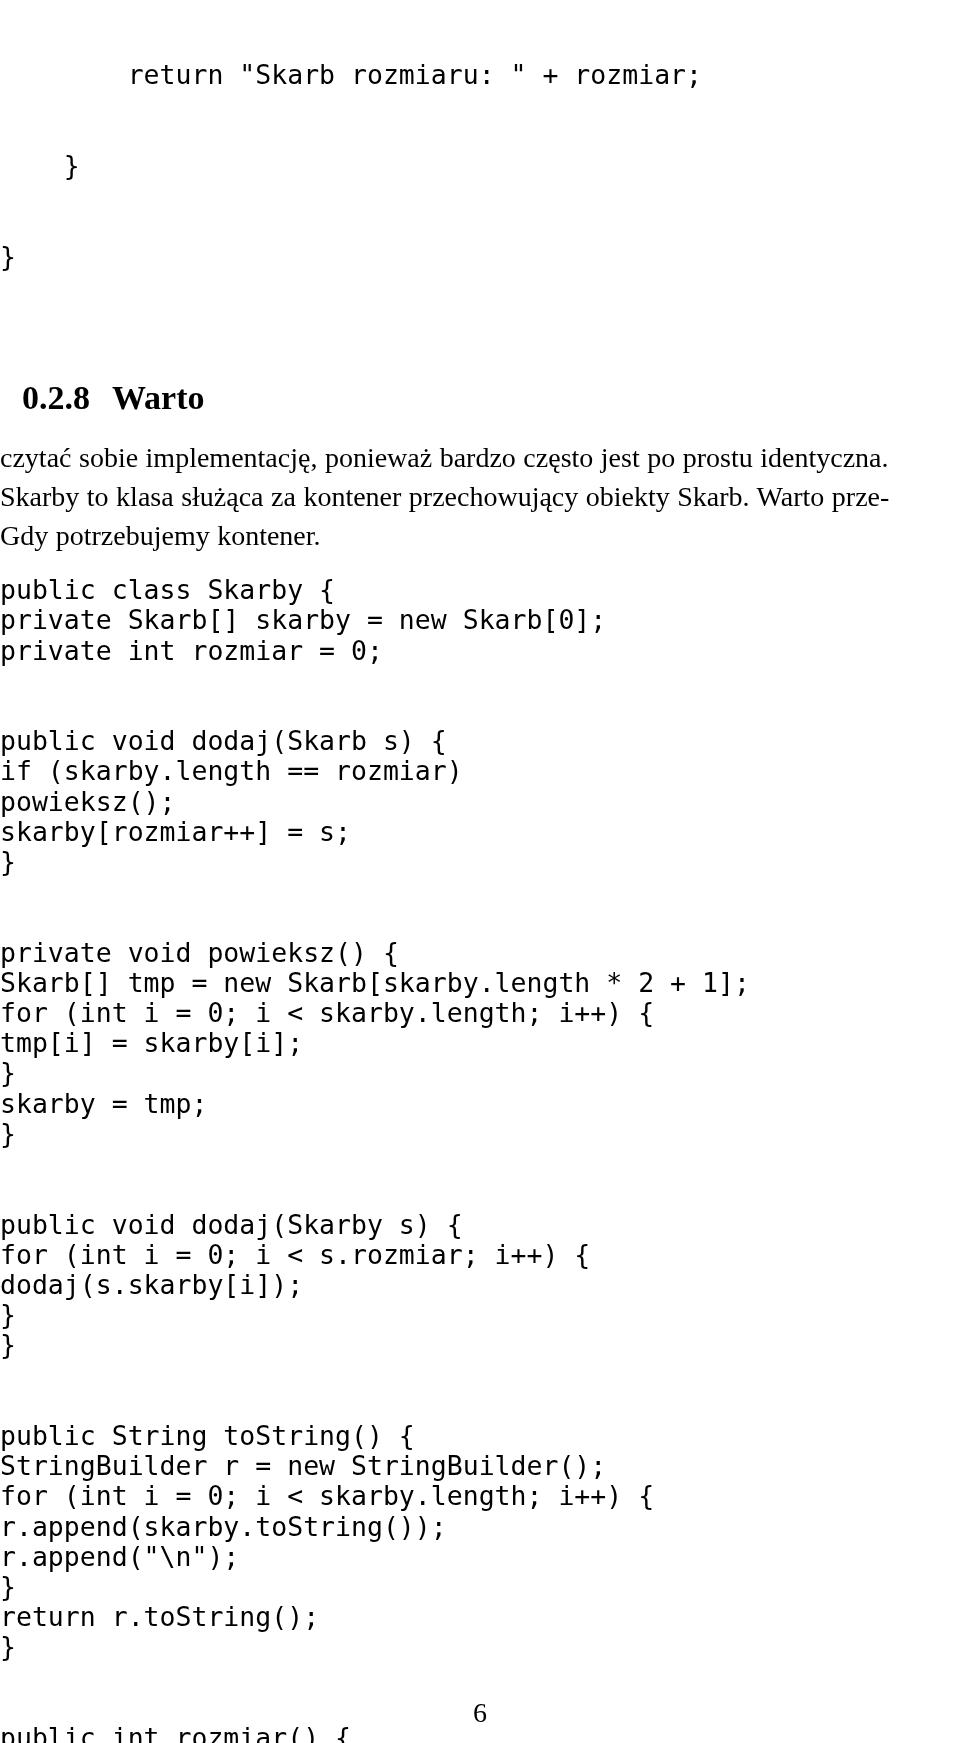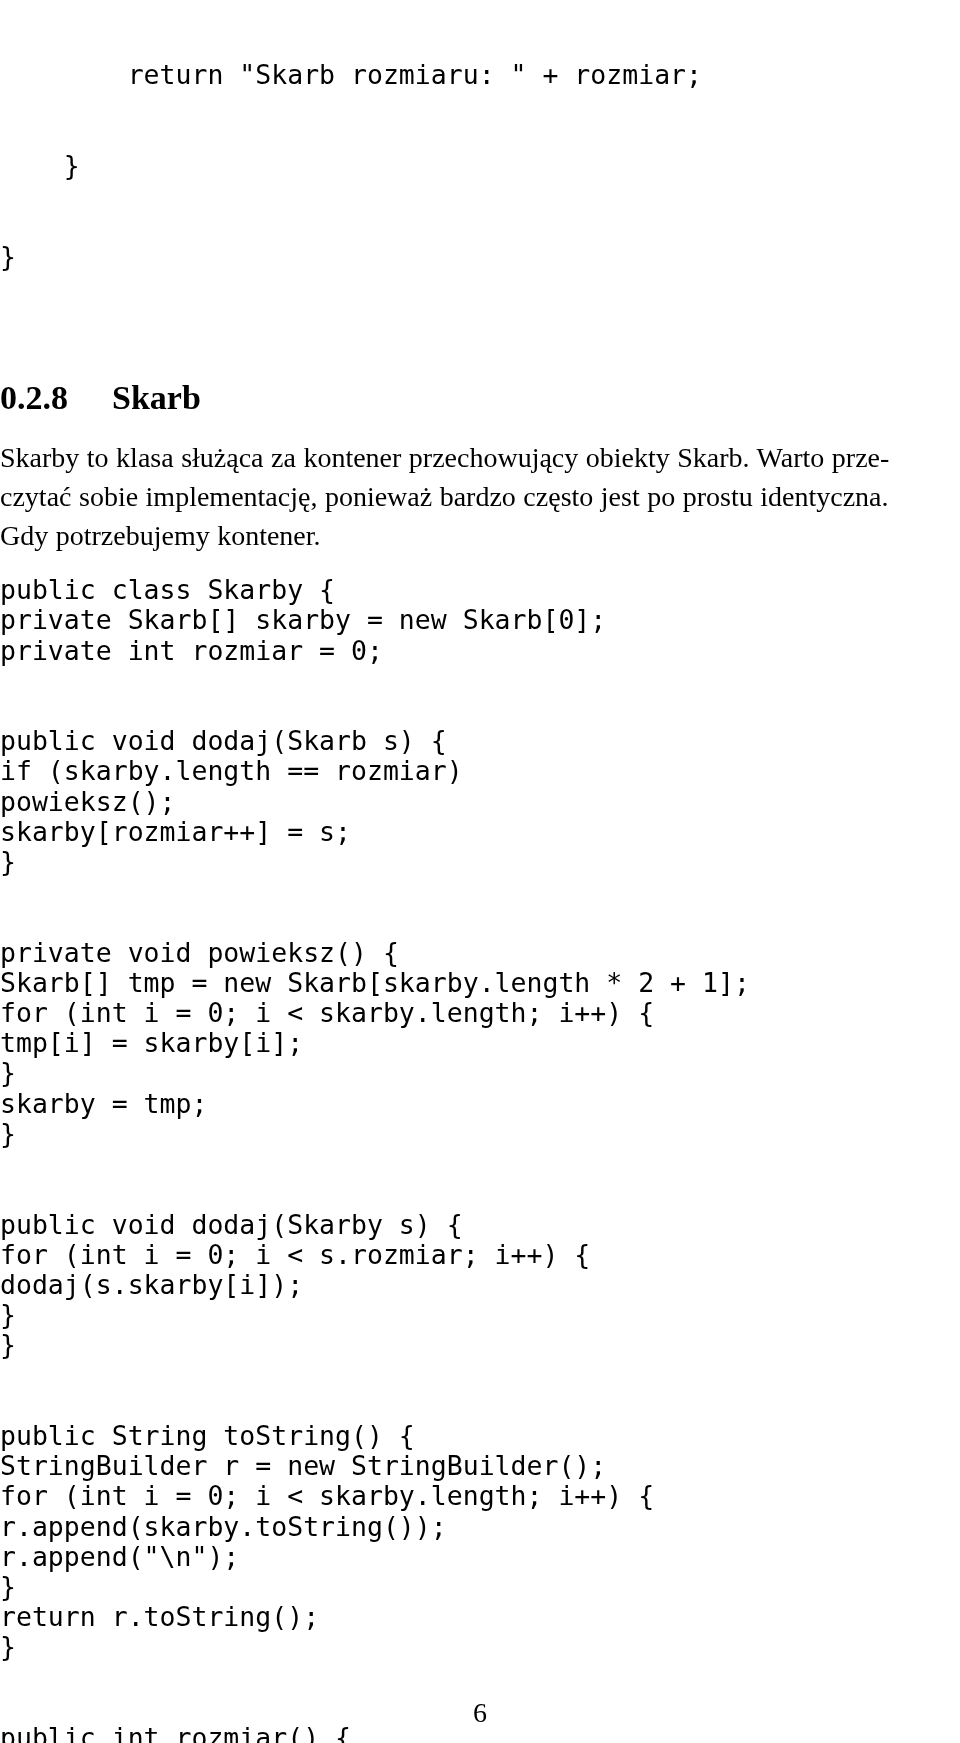--- a/index.html
+++ b/index.html
@@ -64,20 +64,21 @@
     font-family: "Liberation Serif", "DejaVu Serif", serif;
     font-weight: bold;
     font-size: 34px;
     line-height: 40px;
     color: #000000;
     white-space: pre;
   }
   .section-heading .num {
     display: inline-block;
     width: 112px;
+    text-align: center;
   }
   .gap-sm { height: 20px; }
   .gap-lg { height: 46px; }
 
   
   .page-number {
     position: absolute;
     left: 0;
     top: 1697px;
     width: 960px;
@@ -94,27 +95,27 @@
   <div class="content">
 
     <div class="code-block">
       <div class="code-line">        return "Skarb rozmiaru: " + rozmiar;</div>
       <div class="code-line">    }</div>
       <div class="code-line">}</div>
     </div>
 
     <div class="gap-lg"></div>
 
-    <div class="section-heading"><span class="num">0.2.8</span><span>Skarb</span></div>
+    <div class="section-heading"><span class="num">0.2.8</span><span>Warto</span></div>
 
     <div class="gap-sm"></div>
 
     <div class="prose">
+      <span class="ln justified">czytać sobie implementację, ponieważ bardzo często jest po prostu identyczna.</span>
       <span class="ln justified">Skarby to klasa służąca za kontener przechowujący obiekty Skarb. Warto prze-</span>
-      <span class="ln justified">czytać sobie implementację, ponieważ bardzo często jest po prostu identyczna.</span>
       <span class="ln">Gdy potrzebujemy kontener.</span>
     </div>
 
     <div class="gap-sm"></div>
 
     <div class="code-block" id="skarby-code"><div class="code-line">public class Skarby {</div><div class="code-line">private Skarb[] skarby = new Skarb[0];</div><div class="code-line">private int rozmiar = 0;</div><div class="code-line blank">&nbsp;</div><div class="code-line blank">&nbsp;</div><div class="code-line">public void dodaj(Skarb s) {</div><div class="code-line">if (skarby.length == rozmiar)</div><div class="code-line">powieksz();</div><div class="code-line">skarby[rozmiar++] = s;</div><div class="code-line">}</div><div class="code-line blank">&nbsp;</div><div class="code-line blank">&nbsp;</div><div class="code-line">private void powieksz() {</div><div class="code-line">Skarb[] tmp = new Skarb[skarby.length * 2 + 1];</div><div class="code-line">for (int i = 0; i &lt; skarby.length; i++) {</div><div class="code-line">tmp[i] = skarby[i];</div><div class="code-line">}</div><div class="code-line">skarby = tmp;</div><div class="code-line">}</div><div class="code-line blank">&nbsp;</div><div class="code-line blank">&nbsp;</div><div class="code-line">public void dodaj(Skarby s) {</div><div class="code-line">for (int i = 0; i &lt; s.rozmiar; i++) {</div><div class="code-line">dodaj(s.skarby[i]);</div><div class="code-line">}</div><div class="code-line">}</div><div class="code-line blank">&nbsp;</div><div class="code-line blank">&nbsp;</div><div class="code-line">public String toString() {</div><div class="code-line">StringBuilder r = new StringBuilder();</div><div class="code-line">for (int i = 0; i &lt; skarby.length; i++) {</div><div class="code-line">r.append(skarby.toString());</div><div class="code-line">r.append("\n");</div><div class="code-line">}</div><div class="code-line">return r.toString();</div><div class="code-line">}</div><div class="code-line blank">&nbsp;</div><div class="code-line blank">&nbsp;</div><div class="code-line">public int rozmiar() {</div></div>
 
   </div>
 
   <div class="page-number">6</div>

